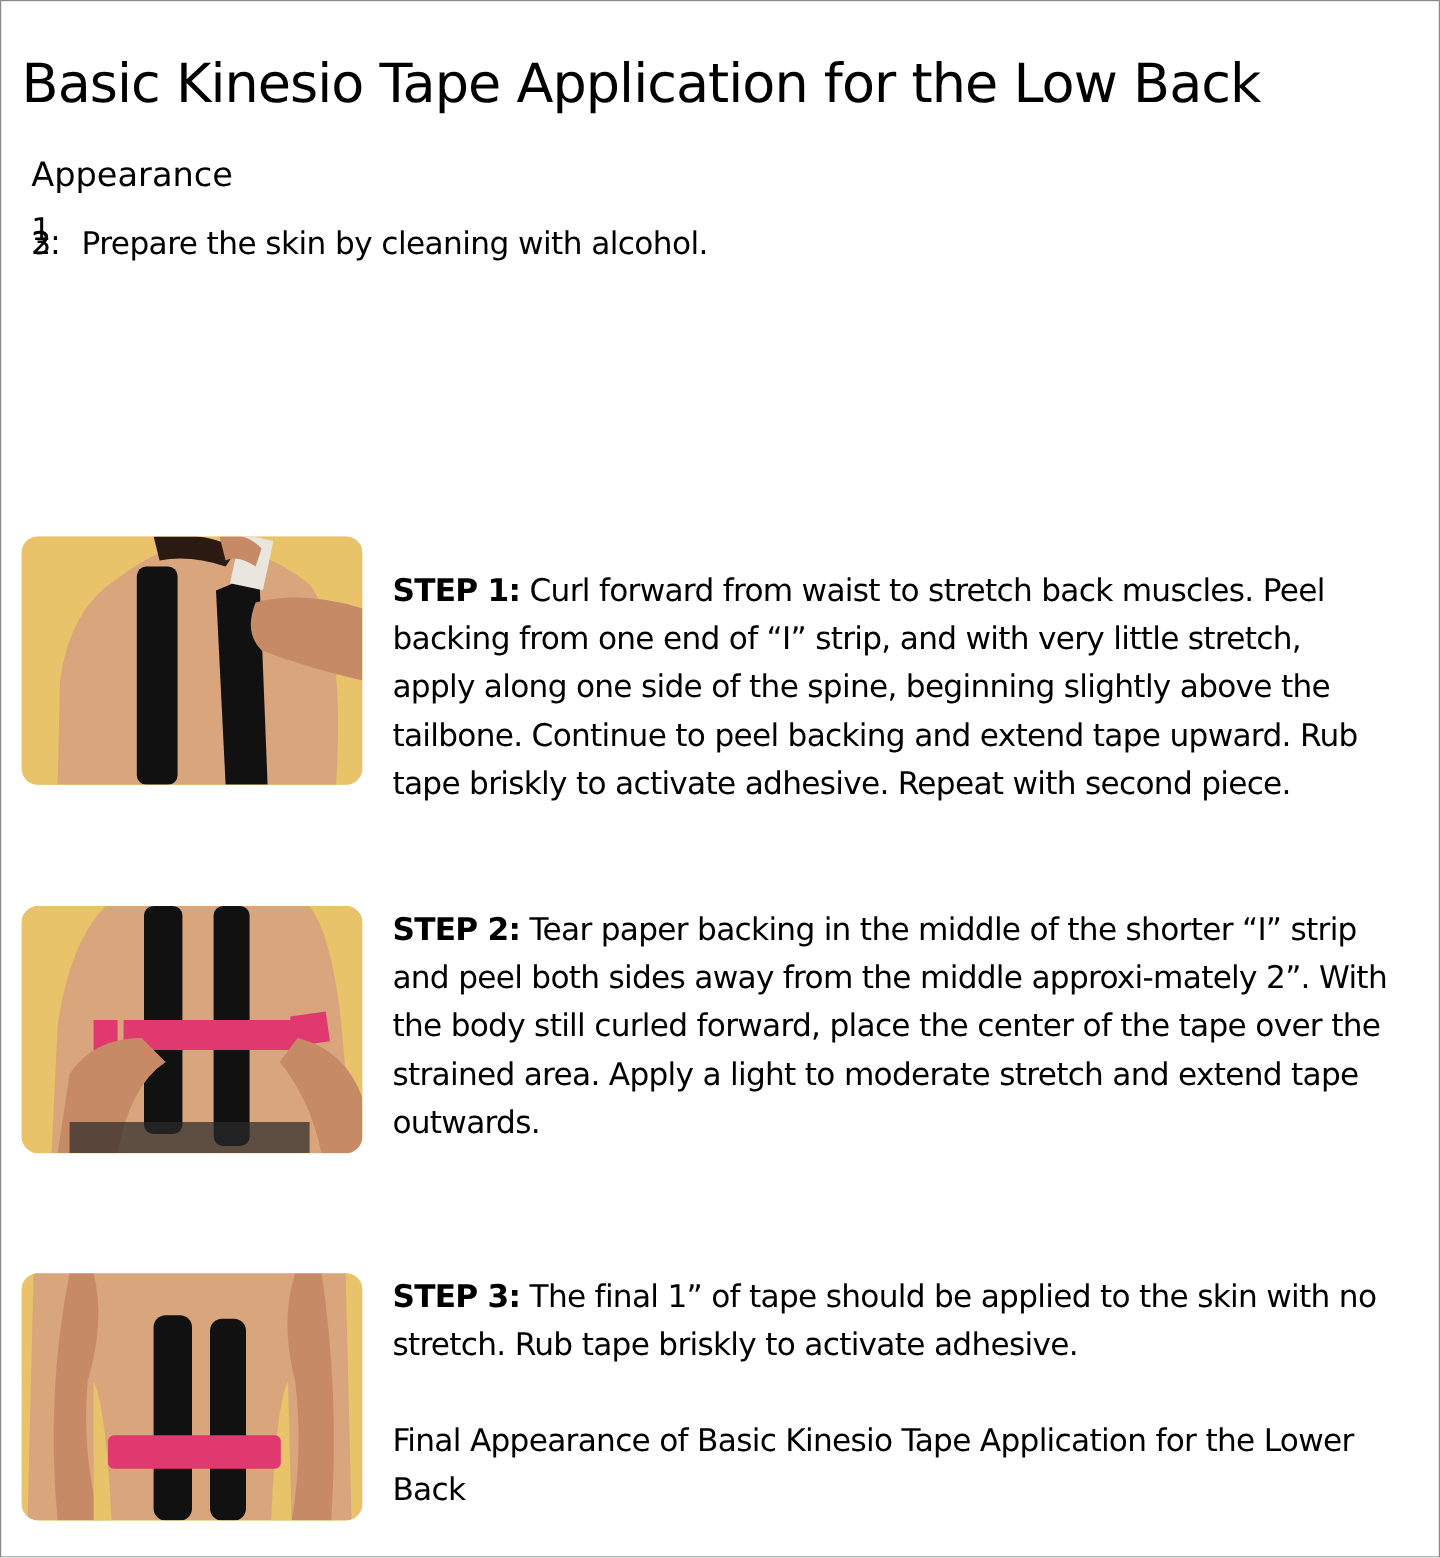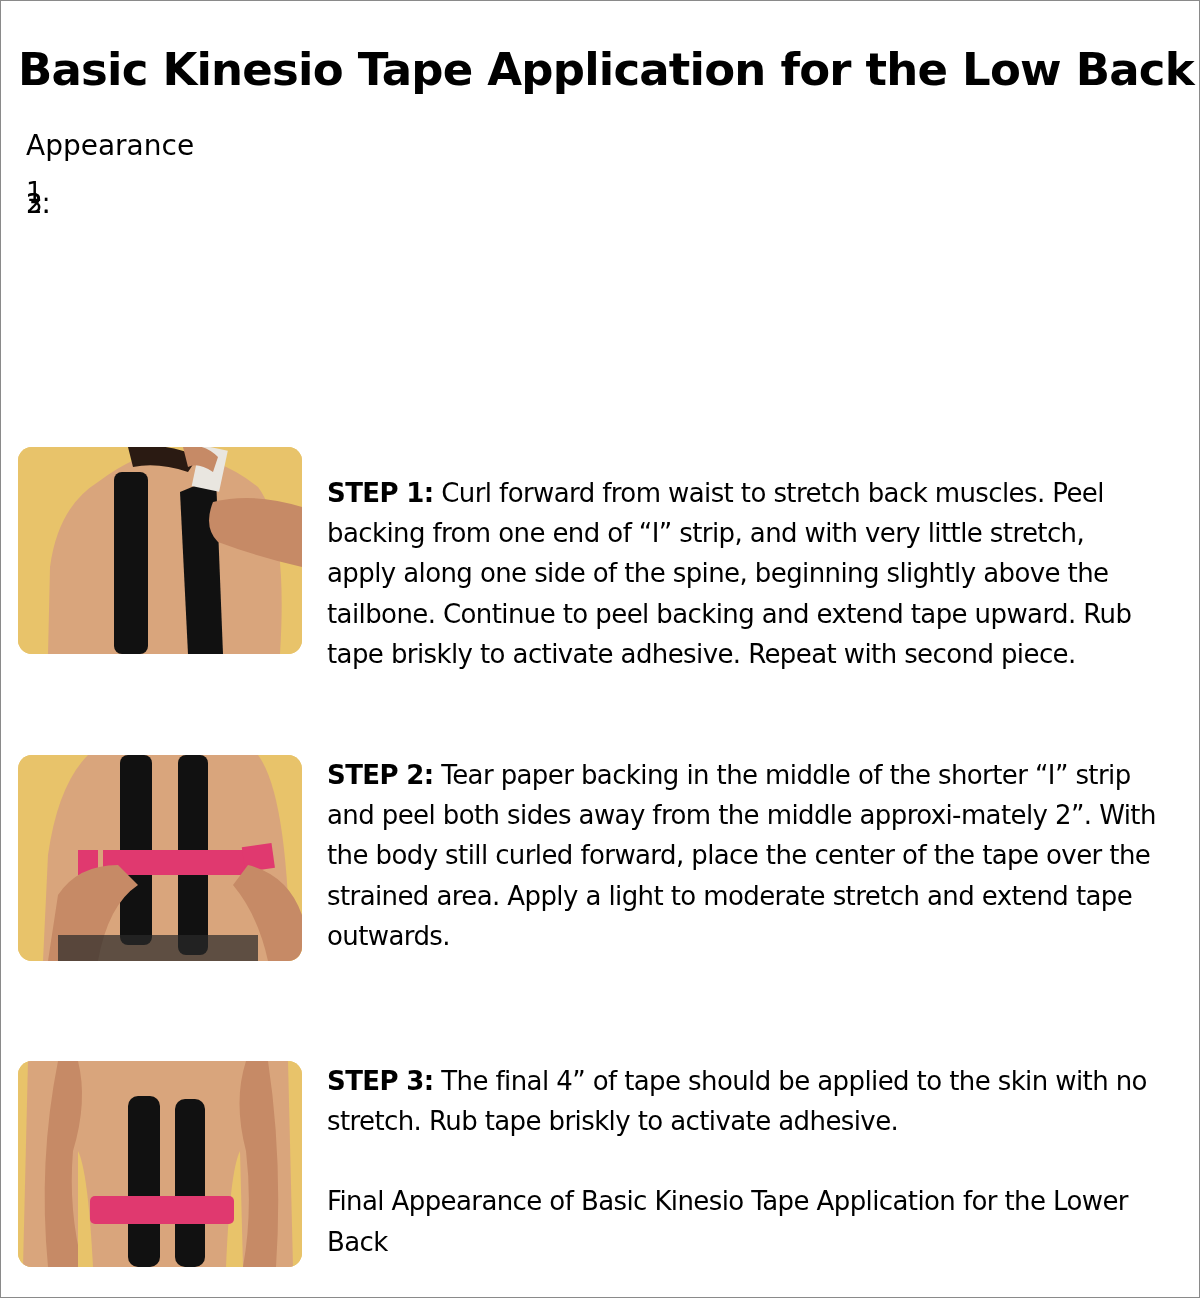--- a/index.html
+++ b/index.html
@@ -1,20 +1,20 @@
 <!DOCTYPE html>
 <html><head>
 <meta charset="utf-8">
 <style>
   html, body { margin: 0; padding: 0; background: #ffffff; }
   body { width: 1200px; height: 1298px; position: relative; overflow: hidden;
          font-family: "DejaVu Sans", "Liberation Sans", sans-serif; color: #000; }
   .frame { position: absolute; left: 0; top: 0; width: 1198px; height: 1296px;
            border: 1px solid #8a8a8a; }
-  .title { position: absolute; left: 18px; top: 40px; font-size: 45px; font-weight: bold;
+  .title { position: absolute; left: 18px; top: 40px; font-size: 45px; font-weight: normal;
            letter-spacing: -0.8px; margin: 0; line-height: 60px; white-space: nowrap; }
   .prep-heading { position: absolute; left: 26px; top: 128px; font-size: 28px; line-height: 36px;
                   font-weight: normal; margin: 0; }
   .prep-list { position: absolute; left: 26px; top: 172px; width: 1120px; margin: 0; padding: 0; list-style: none; }
   .prep-item { position: relative; padding-left: 42px; font-size: 26px; line-height: 40px;
                margin-bottom: 12px; letter-spacing: -0.5px; }
   .prep-num { position: absolute; left: 0; top: 0; }
   .step { position: absolute; left: 18px; width: 1160px; }
   .photo { position: absolute; left: 0; width: 284px; overflow: hidden;
            border-radius: 14px; background: #e8c36a; }
@@ -35,20 +35,21 @@
 
 <ol class="prep-list">
   <li class="prep-item">
     <span class="prep-num">1.</span>
   </li>
   <li class="prep-item">
     <span class="prep-num">2.</span>
   </li>
   <li class="prep-item">
     <span class="prep-num">3.</span>
+    <span>Prepare the skin by cleaning with alcohol.</span>
   </li>
 </ol>
 
 <section class="step" style="top:447px;">
   <div class="photo" style="top:0; height:207px;" title="Two black tape strips applied vertically along the spine while backing is peeled">
     <svg width="284" height="207" viewBox="0 0 284 207">
       <rect width="284" height="207" fill="#e8c36a"></rect>
       <path d="M30 207 L32 120 Q40 60 80 35 Q120 5 150 5 Q200 8 240 40 Q270 80 262 207 Z" fill="#d9a57c"></path>
       <path d="M110 0 Q150 -5 180 10 L170 25 Q140 15 115 20 Z" fill="#2a1a12"></path>
       <rect x="96" y="25" width="34" height="182" rx="8" fill="#111"></rect>
@@ -91,16 +92,16 @@
       <path d="M40 0 L60 0 Q70 40 55 90 Q50 150 65 206 L30 206 Q20 100 40 0 Z" fill="#c68a66"></path>
       <path d="M228 0 L250 0 Q265 100 258 206 L225 206 Q235 150 228 90 Q215 40 228 0 Z" fill="#c68a66"></path>
       <path d="M60 90 Q70 110 75 206 L60 206 Z" fill="#e8c36a"></path>
       <path d="M222 90 Q212 110 208 206 L225 206 Z" fill="#e8c36a"></path>
       <rect x="110" y="35" width="32" height="171" rx="10" fill="#111"></rect>
       <rect x="157" y="38" width="30" height="168" rx="10" fill="#111"></rect>
       <rect x="72" y="135" width="144" height="28" rx="5" fill="#e0396f"></rect>
     </svg>
   </div>
   <div class="step-text" style="top:0;">
-    <b>STEP 3:</b><span> The final 4” of tape should be applied to the skin with no stretch. Rub tape briskly to activate adhesive.</span>
+    <b>STEP 3:</b><span> The final 1” of tape should be applied to the skin with no stretch. Rub tape briskly to activate adhesive.</span>
     <div class="final">Final Appearance of Basic Kinesio Tape Application for the Lower Back</div>
   </div>
 </section>
 
 </body></html>

